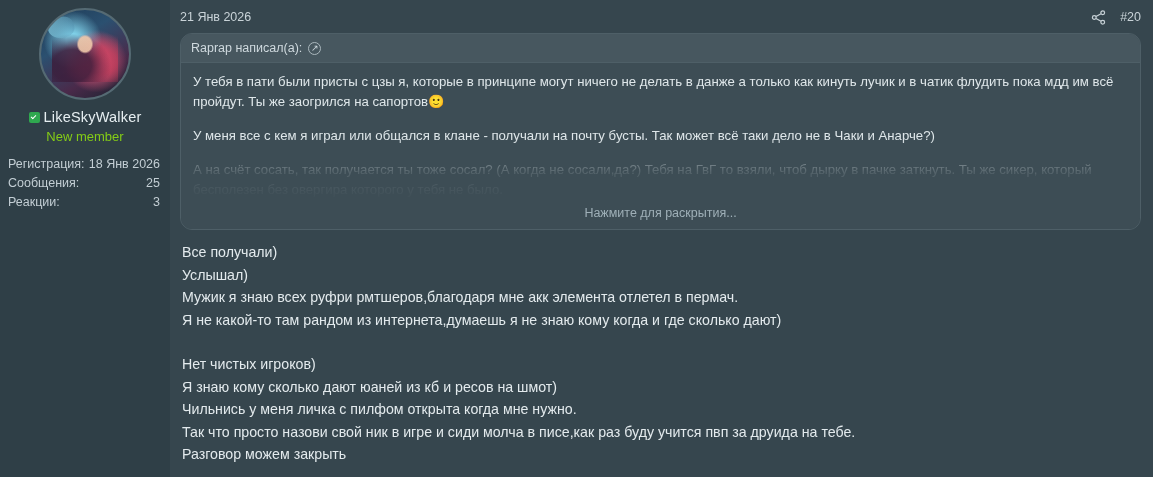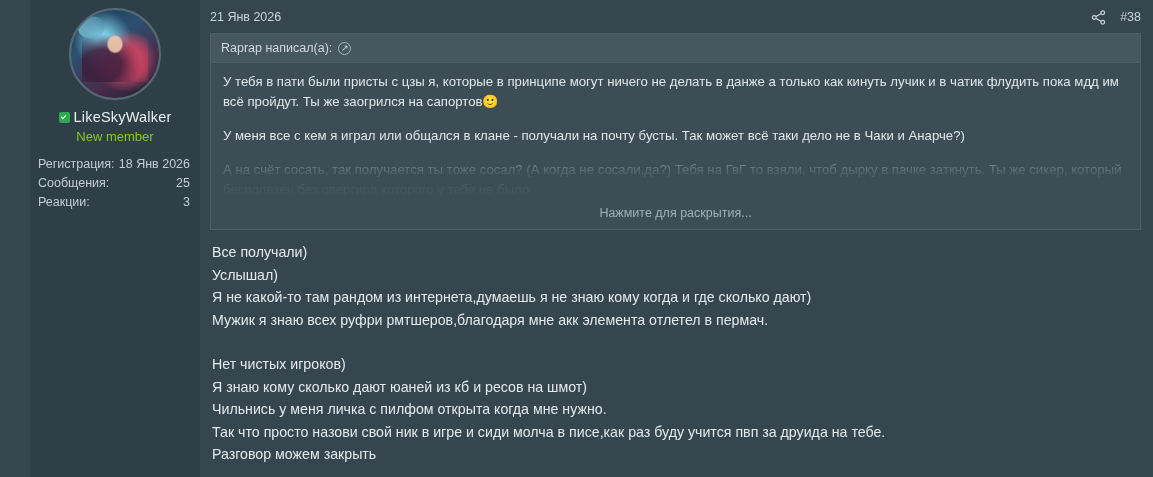--- a/index.html
+++ b/index.html
@@ -17,21 +17,20 @@
     display: flex;
   }
 
   
   .sidebar {
     width: 170px;
     flex: 0 0 170px;
     background: #2f3f47;
     padding-top: 6px;
     color: #cfd8dc;
-    margin-left: 30px;
   }
   .avatar-wrap {
     display: flex;
     justify-content: center;
     margin-top: 2px;
   }
   .avatar {
     width: 92px; height: 92px;
     border-radius: 50%;
     border: 2px solid #556a73;
@@ -129,21 +128,21 @@
     gap: 14px;
     color: #c9d3d8;
   }
   .share-icon svg { display: block; }
   .post-number { font-size: 12.5px; color: #c9d3d8; }
 
   
   .quote {
     margin-top: 5px;
     border: 1px solid #4e5f67;
-    border-radius: 0;
+    border-radius: 12px;
     overflow: hidden;
     background: #3d4d55;
   }
   .quote-title {
     background: #47575f;
     color: #cfd9de;
     font-size: 12.5px;
     padding: 7px 10px;
     display: flex;
     align-items: center;
@@ -238,43 +237,43 @@
       <span class="post-header-right">
         <span class="share-icon">
           <svg width="15" height="15" viewBox="0 0 16 16" fill="none" stroke="#c9d3d8" stroke-width="1.3">
             <circle cx="12.5" cy="3" r="2"></circle>
             <circle cx="3.5" cy="8" r="2"></circle>
             <circle cx="12.5" cy="13" r="2"></circle>
             <line x1="5.3" y1="7" x2="10.7" y2="4"></line>
             <line x1="5.3" y1="9" x2="10.7" y2="12"></line>
           </svg>
         </span>
-        <span class="post-number">#38</span>
+        <span class="post-number">#20</span>
       </span>
     </div>
 
     <div class="quote">
       <div class="quote-title">
         <span>Raprap написал(а):</span>
         <span class="arrow-icon">↗</span>
       </div>
       <div class="quote-body">
         <p>У тебя в пати были присты с цзы я, которые в принципе могут ничего не делать в данже а только как кинуть лучик и в чатик флудить пока мдд им всё пройдут. Ты же заогрился на сапортов🙂</p>
         <p>У меня все с кем я играл или общался в клане - получали на почту бусты. Так может всё таки дело не в Чаки и Анарче?)</p>
         <p>А на счёт сосать, так получается ты тоже сосал? (А когда не сосали,да?) Тебя на ГвГ то взяли, чтоб дырку в пачке заткнуть. Ты же сикер, который бесполезен без овергира которого у тебя не было.</p>
         <div class="fade"></div>
       </div>
       <div class="expand">Нажмите для раскрытия...</div>
     </div>
 
     <div class="message">
       <div>Все получали)</div>
       <div>Услышал)</div>
+      <div>Мужик я знаю всех руфри рмтшеров,благодаря мне акк элемента отлетел в пермач.</div>
       <div>Я не какой-то там рандом из интернета,думаешь я не знаю кому когда и где сколько дают)</div>
-      <div>Мужик я знаю всех руфри рмтшеров,благодаря мне акк элемента отлетел в пермач.</div>
       <div class="blank"></div>
       <div>Нет чистых игроков)</div>
       <div>Я знаю кому сколько дают юаней из кб и ресов на шмот)</div>
       <div>Чильнись у меня личка с пилфом открыта когда мне нужно.</div>
       <div>Так что просто назови свой ник в игре и сиди молча в писе,как раз буду учится пвп за друида на тебе.</div>
       <div>Разговор можем закрыть</div>
     </div>
 
   </div>
 </div>

